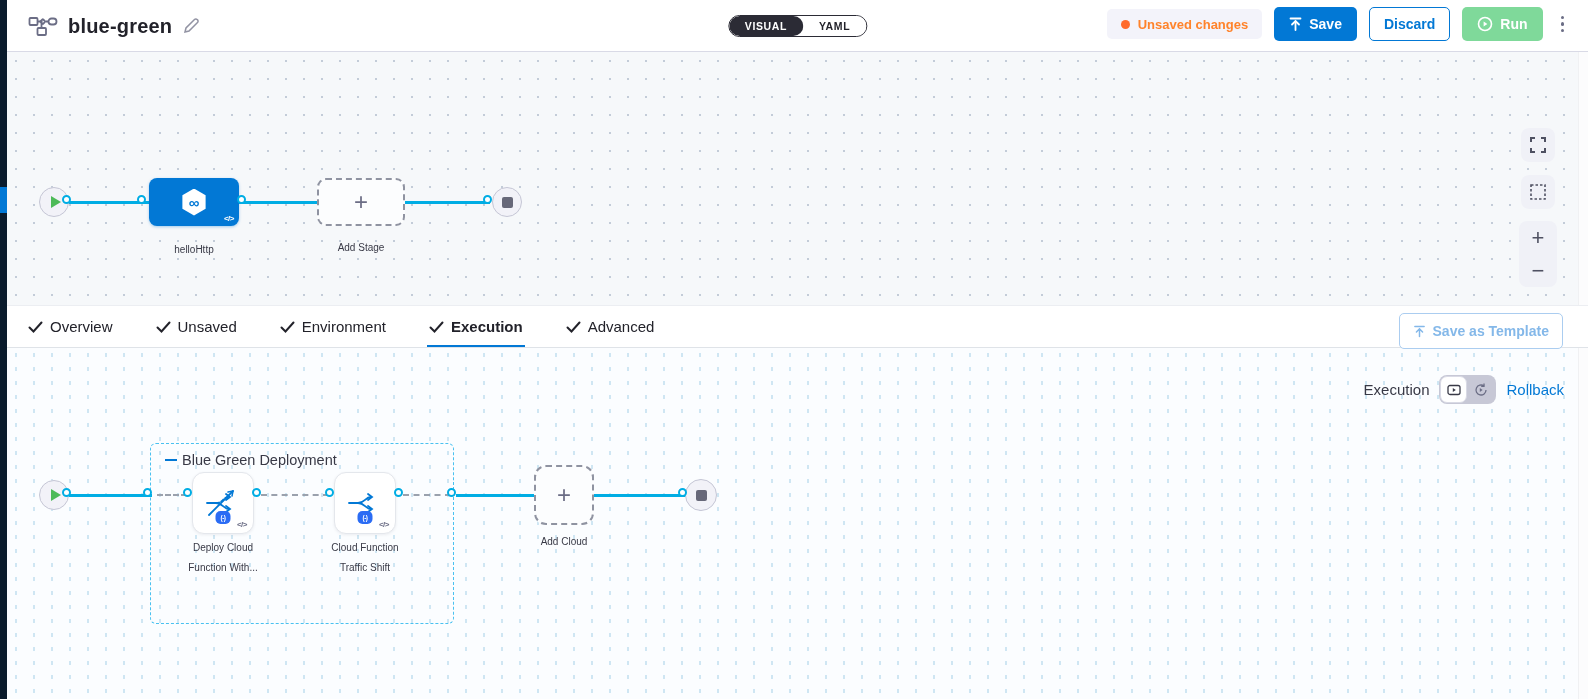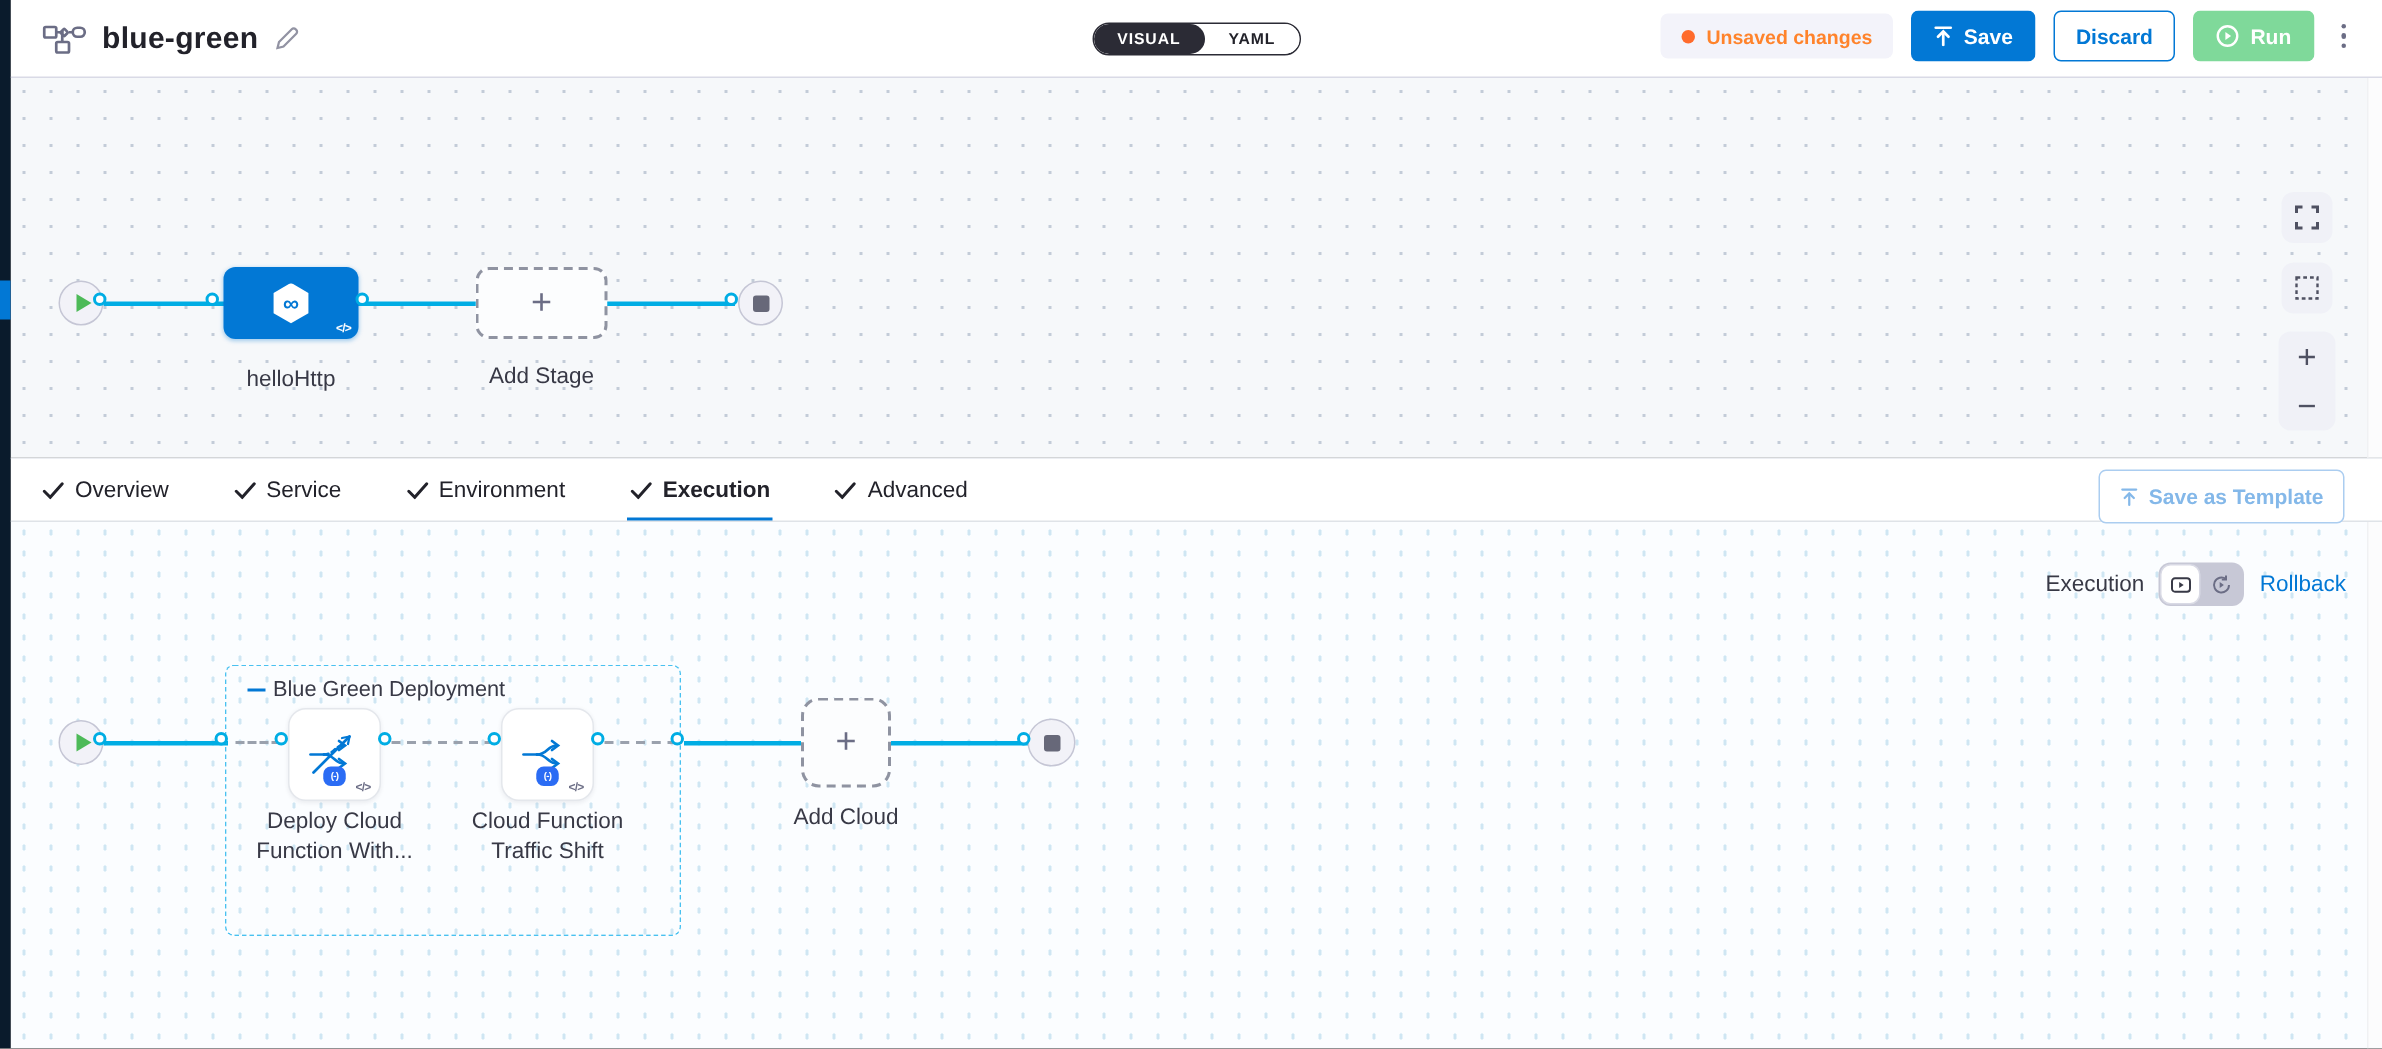--- a/index.html
+++ b/index.html
@@ -1,18 +1,18 @@
 <!DOCTYPE html>
 <html><head>
 <meta charset="utf-8">
 <style>
   * { margin:0; padding:0; box-sizing:border-box; }
   html,body { background:#e8eaed; }
   body { font-family:"Liberation Sans", sans-serif; }
-  .app { position:relative; width:1588px; height:699px; background:#000000; overflow:hidden; }
+  .app { position:relative; width:1588px; height:699px; background:#701a75; overflow:hidden; }
 
   
   .nav-strip { position:absolute; left:0; top:0; width:7px; height:699px; background:#0a1b2c; z-index:30; }
   .nav-strip-active { position:absolute; left:0; top:187px; width:7px; height:26px; background:#0278d5; z-index:31; }
 
   
   .header { position:absolute; left:7px; top:0; right:0; height:52px; background:#fff; border-bottom:1px solid #d9dae6; z-index:20; }
   .header-left { position:absolute; left:21px; top:0; height:52px; display:flex; align-items:center; gap:10px; }
   .page-title { font-size:20px; font-weight:700; color:#22222a; letter-spacing:.2px; }
   .icon-btn { display:flex; align-items:center; justify-content:center; background:none; border:none; cursor:pointer; }
@@ -40,21 +40,21 @@
     background-image:radial-gradient(1px 2.6px at 9px 7px, #cfe6f3 96%, transparent); background-size:18px 14px; }
   .gutter { position:absolute; right:0; top:0; bottom:0; width:10px; background:#fcfcfd; border-left:1px solid #f0f1f3; }
 
   
   .node-circle { position:absolute; width:30px; height:30px; border-radius:50%; background:#f2f2f8; border:1px solid #c5c6d5; display:flex; align-items:center; justify-content:center; z-index:5; cursor:pointer; }
   .play-tri { width:0; height:0; border-top:6px solid transparent; border-bottom:6px solid transparent; border-left:10px solid #4dba58; margin-left:3px; }
   .stop-sq { width:11px; height:11px; background:#676879; border-radius:2px; }
   .line-solid { position:absolute; height:2.5px; background:#00ade4; z-index:1; }
   .line-dashed { position:absolute; height:0; border-top:2px dashed #9aa1ad; z-index:1; }
   .port { position:absolute; width:9px; height:9px; background:#fff; border:2.5px solid #00ade4; border-radius:50%; z-index:6; }
-  .node-label { position:absolute; text-align:center; font-size:15px; color:#383946; z-index:4; }
+  .node-label { position:absolute; text-align:center; font-size:10px; color:#383946; z-index:4; }
 
   .stage-node { position:absolute; width:90px; height:48px; background:#0278d5; border-radius:8px; display:flex; align-items:center; justify-content:center; z-index:5; cursor:pointer; box-shadow:0 1px 3px rgba(2,120,213,.35); }
   .hex { width:27px; height:27px; background:#fff; clip-path:polygon(50% 0,93% 25%,93% 75%,50% 100%,7% 75%,7% 25%); display:flex; align-items:center; justify-content:center; color:#0278d5; font-weight:700; font-size:15px; }
   .code-glyph { position:absolute; right:5px; bottom:3px; font-size:8px; font-weight:700; color:#fff; letter-spacing:-0.5px; }
 
   .add-box { position:absolute; border:2px dashed #8f93a1; border-radius:9px; background:#fcfdfe; display:flex; align-items:center; justify-content:center; z-index:5; cursor:pointer; }
   .plus-glyph { font-size:24px; font-weight:400; color:#6b6d85; line-height:1; }
 
   
   .ctl { position:absolute; background:#f0f1f7; border-radius:8px; display:flex; align-items:center; justify-content:center; cursor:pointer; z-index:8; }
@@ -203,21 +203,21 @@
     <div class="tab">
       <svg width="15" height="12" viewBox="0 0 15 12" fill="none" stroke="#22222a" stroke-width="2" stroke-linecap="round">
           <path d="M1.5 6.5 L5.5 10.5 L13.5 1.5"></path>
         </svg>
       <span>Overview</span>
     </div>
     <div class="tab">
       <svg width="15" height="12" viewBox="0 0 15 12" fill="none" stroke="#22222a" stroke-width="2" stroke-linecap="round">
           <path d="M1.5 6.5 L5.5 10.5 L13.5 1.5"></path>
         </svg>
-      <span>Service</span>
+      <span>Unsaved</span>
     </div>
     <div class="tab">
       <svg width="15" height="12" viewBox="0 0 15 12" fill="none" stroke="#22222a" stroke-width="2" stroke-linecap="round">
           <path d="M1.5 6.5 L5.5 10.5 L13.5 1.5"></path>
         </svg>
       <span>Environment</span>
     </div>
     <div class="tab active">
       <svg width="15" height="12" viewBox="0 0 15 12" fill="none" stroke="#22222a" stroke-width="2" stroke-linecap="round">
           <path d="M1.5 6.5 L5.5 10.5 L13.5 1.5"></path>

